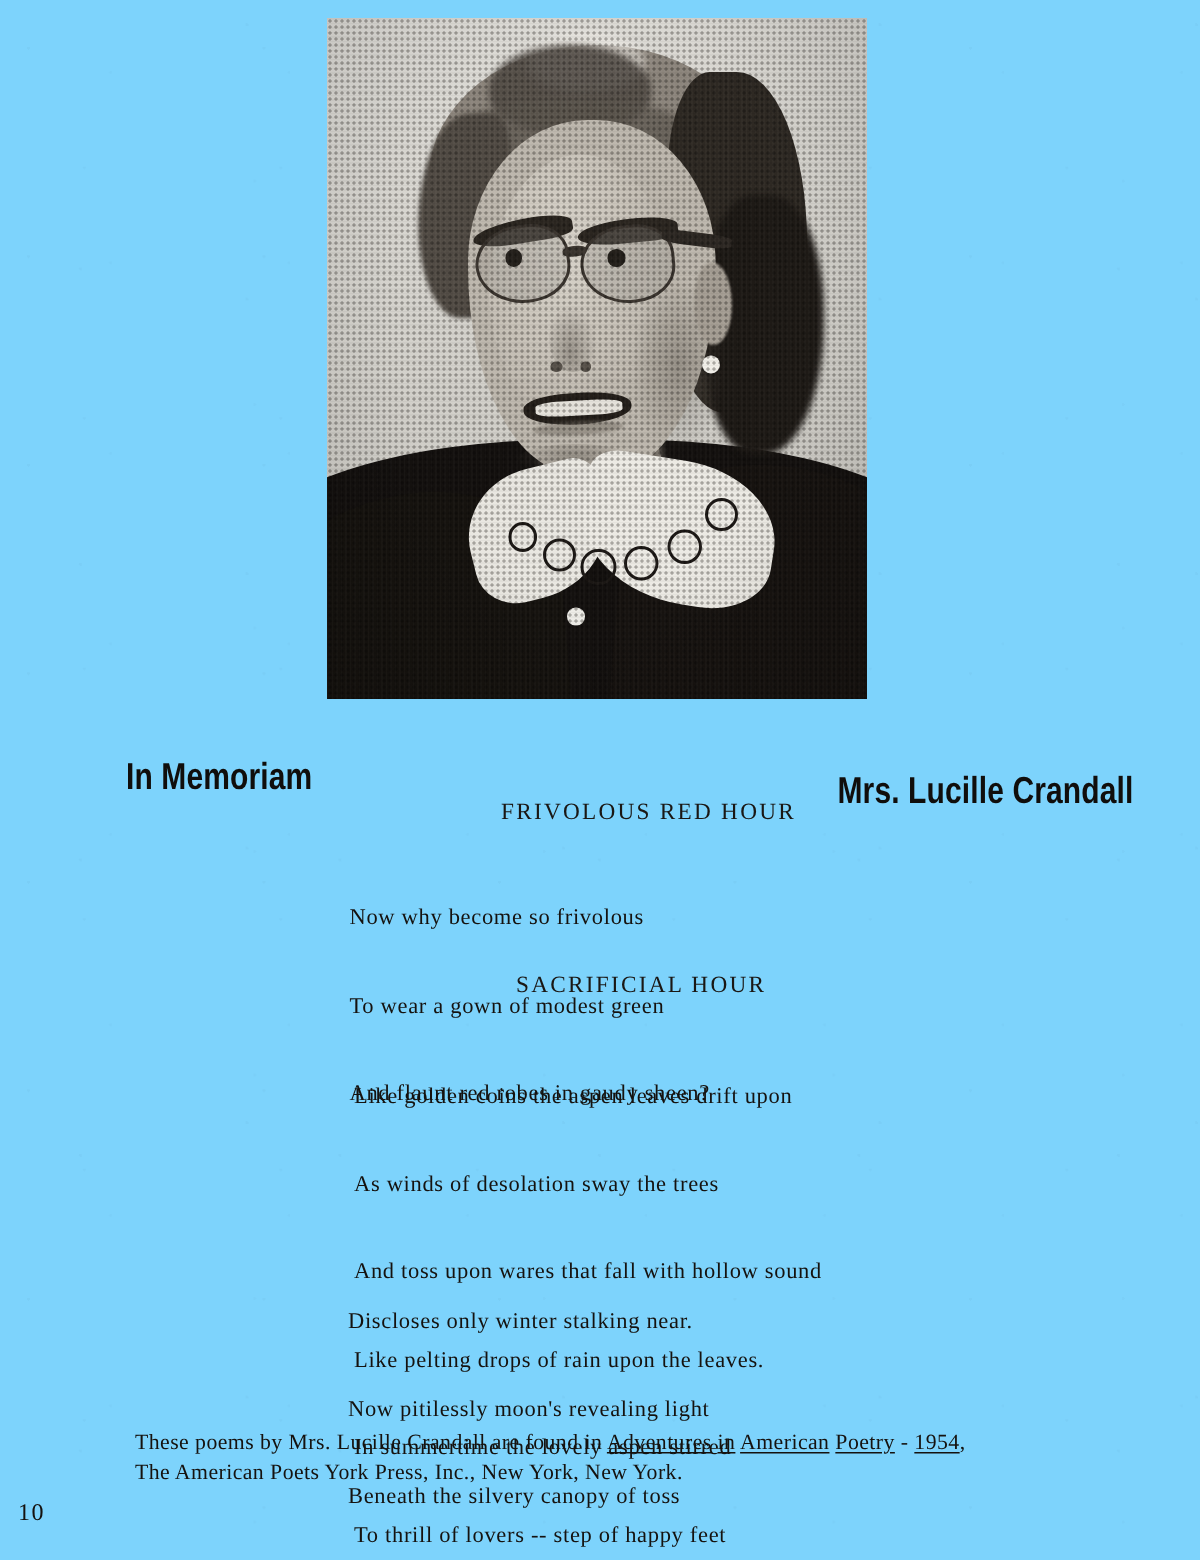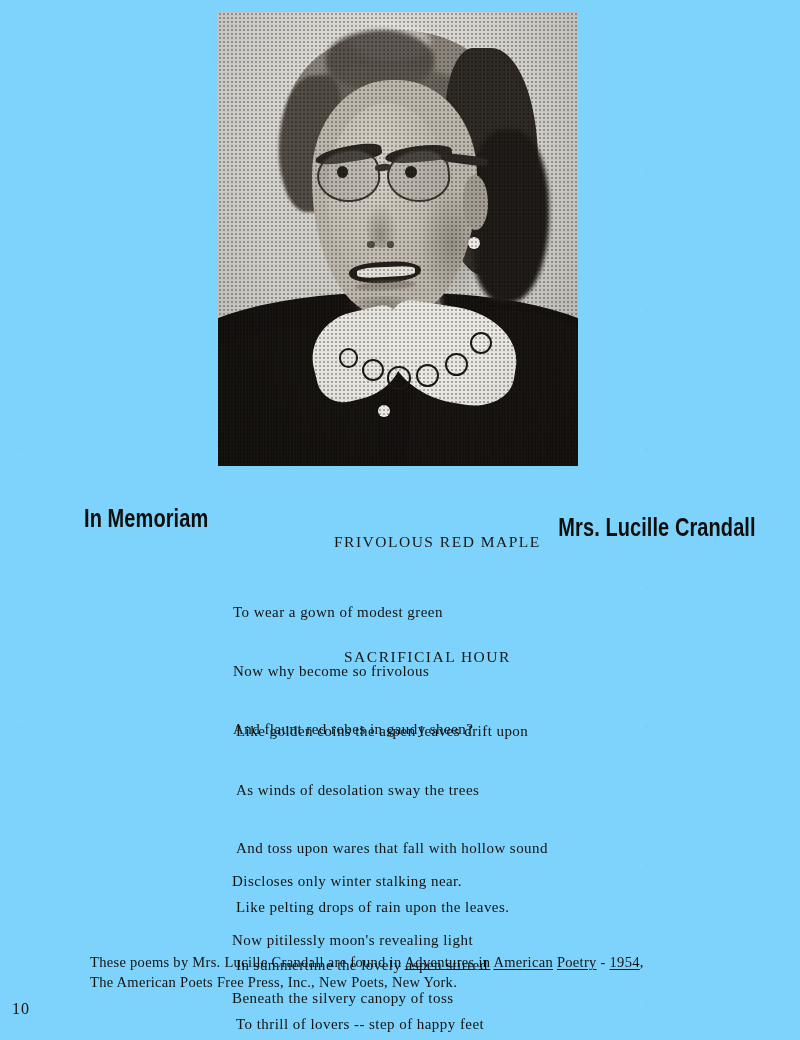--- a/index.html
+++ b/index.html
@@ -486,25 +486,25 @@
       <div class="halftone"></div>
       <div class="photo-grain"></div>
       <div class="photo-vignette"></div>
     </div>
   </div>
 
   <div class="hdr-memoriam">In Memoriam</div>
 
   <div class="hdr-name">Mrs. Lucille Crandall</div>
 
-  <div class="poem-title title-frivolous">FRIVOLOUS RED MAPLE</div>
+  <div class="poem-title title-frivolous">FRIVOLOUS RED HOUR</div>
 
   <div class="poem-block poem-one">
+    <div class="poem-line">Now why become so frivolous</div>
     <div class="poem-line">To wear a gown of modest green</div>
-    <div class="poem-line">Now why become so frivolous</div>
     <div class="poem-line">And flaunt red robes in gaudy sheen?</div>
   </div>
 
   <div class="poem-title title-sacrific">SACRIFICIAL HOUR</div>
 
   <div class="poem-block poem-two">
     <div class="poem-line">Like golden coins the aspen leaves drift upon</div>
     <div class="poem-line">As winds of desolation sway the trees</div>
     <div class="poem-line">And toss upon wares that fall with hollow sound</div>
     <div class="poem-line">Like pelting drops of rain upon the leaves.</div>
@@ -517,18 +517,18 @@
   <div class="poem-block poem-three">
     <div class="poem-line">Discloses only winter stalking near.</div>
     <div class="poem-line">Now pitilessly moon's revealing light</div>
     <div class="poem-line">Beneath the silvery canopy of toss</div>
     
     
     
   </div>
 
   <div class="footnote">
-    <span>These poems by Mrs. Lucille Crandall are found in </span><span class="u">Adventures</span><span> </span><span class="u">in</span><span> </span><span class="u">American</span><span> </span><span class="u">Poetry</span><span> - </span><span class="u">1954</span><span>,</span><br><span>The American Poets Free Press, Inc., New Poets, New York.</span>
+    <span>These poems by Mrs. Lucille Crandall are found in </span><span class="u">Adventures</span><span> </span><span class="u">in</span><span> </span><span class="u">American</span><span> </span><span class="u">Poetry</span><span> - </span><span class="u">1954</span><span>,</span><br><span>The American Poets York Press, Inc., New York, New York.</span>
   </div>
 
   <div class="page-number">10</div>
 
 </div>
 
 </body></html>

